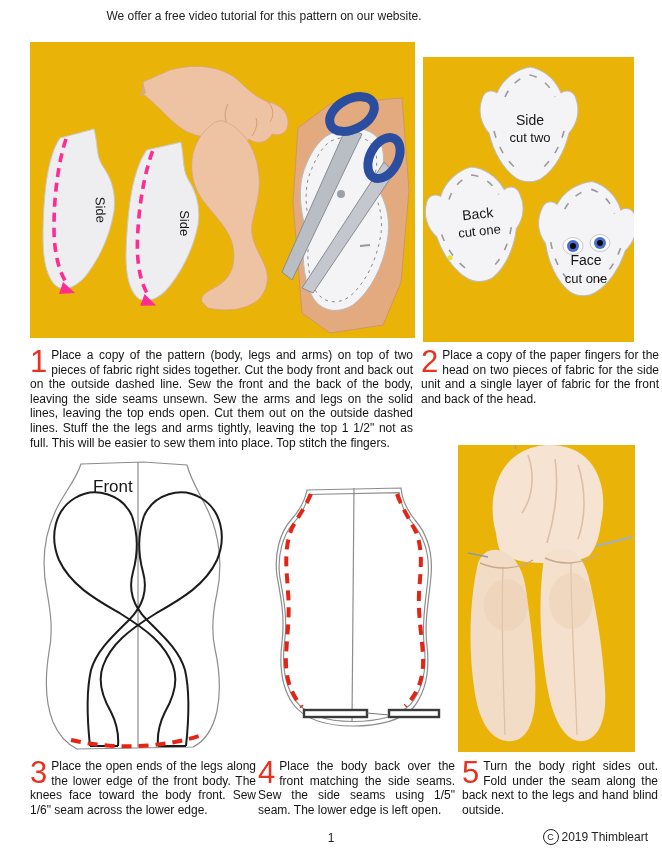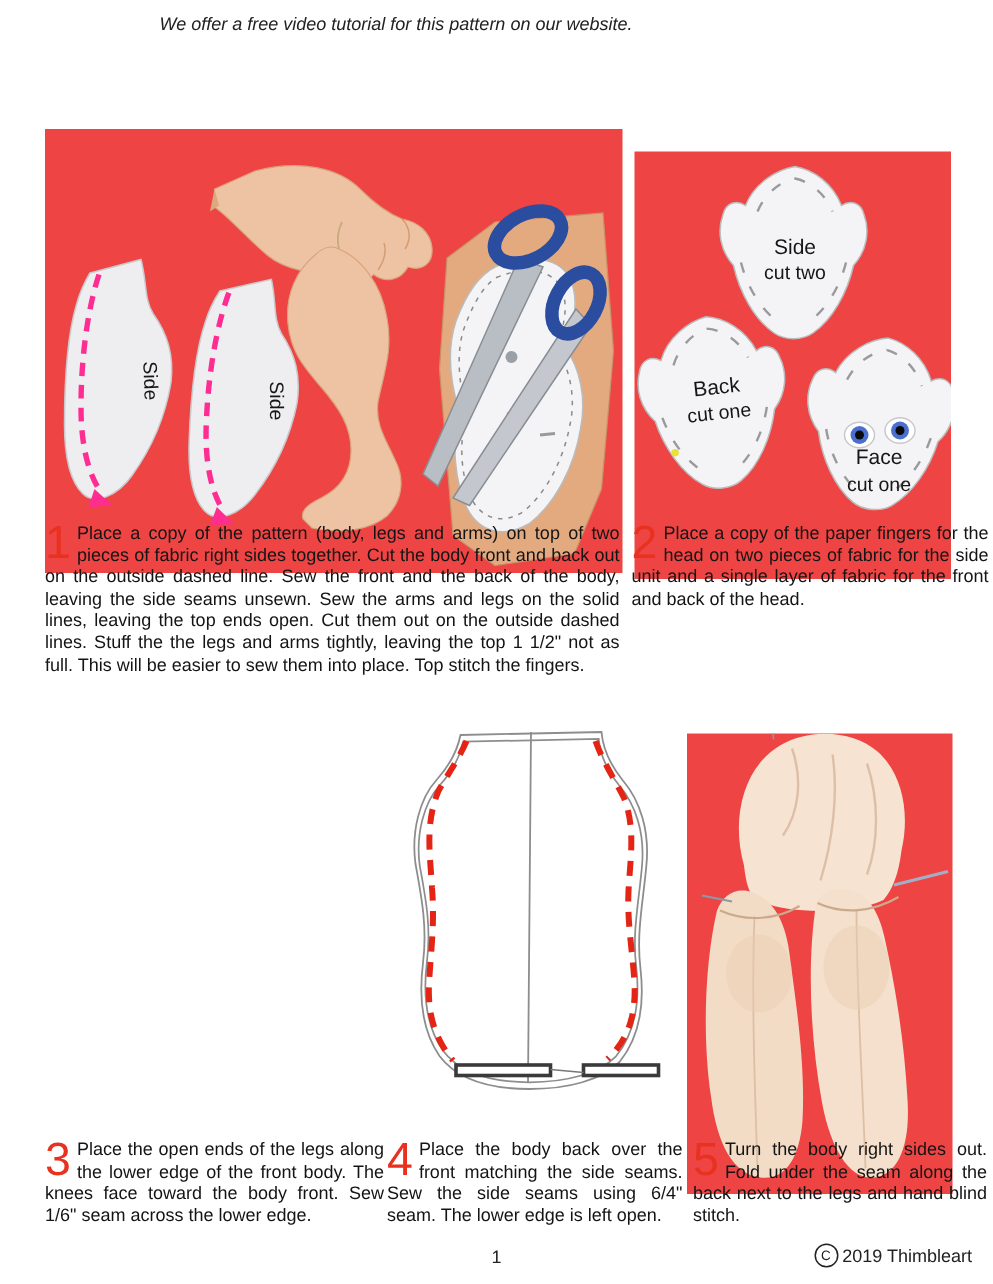--- a/index.html
+++ b/index.html
@@ -13,23 +13,23 @@
     --doll-cream:#f6e3d2;
   }
   html,body{margin:0;padding:0;background:#888;}
   .page{
     position:relative;width:662px;height:856px;background:#ffffff;
     font-family:"Liberation Sans",sans-serif;color:#111;overflow:hidden;
     margin:0 auto;
   }
   .tagline{
     position:absolute;top:9px;left:0;width:528px;text-align:center;
-    font-size:12px;color:#222;font-style:italic;
-  }
-  .photo{position:absolute;background:#ef4444;overflow:hidden;margin-top:44px;}
+    font-size:12px;color:#222;
+  }
+  .photo{position:absolute;background:#eab308;overflow:hidden;}
   #photo-cutting{left:30px;top:42px;width:385px;height:296px;}
   #photo-heads{left:423px;top:57px;width:211px;height:285px;}
   #photo-body{left:458px;top:445px;width:177px;height:307px;}
   .diagram{position:absolute;background:#fff;}
   #diagram-front{left:15px;top:452px;width:235px;height:305px;}
   #diagram-back{left:255px;top:470px;width:195px;height:290px;}
   .step{
     position:absolute;font-size:12px;line-height:14.6px;text-align:justify;color:#141414;
   }
   .step .num{
@@ -154,20 +154,40 @@
   </div>
 
   <div class="step" id="step1">
     <span class="num">1</span><span>Place a copy of the pattern (body, legs and arms) on top of two pieces of fabric right sides together. Cut the body front and back out on the outside dashed line. Sew the front and the back of the body, leaving the side seams unsewn. Sew the arms and legs on the solid lines, leaving the top ends open. Cut them out on the outside dashed lines. Stuff the the legs and arms tightly, leaving the top 1 1/2" not as full. This will be easier to sew them into place. Top stitch the fingers.</span>
   </div>
 
   <div class="step" id="step2">
     <span class="num">2</span><span>Place a copy of the paper fingers for the head on two pieces of fabric for the side unit and a single layer of fabric for the front and back of the head.</span>
   </div>
 
+  <div class="diagram" id="diagram-front">
+    <svg width="235" height="305" viewBox="0 0 235 305">
+      <g>
+        <path class="outline-light" d="M 66,12 C 60,30 48,42 40,60 C 30,82 26,110 32,140 C 36,162 38,180 34,200 C 30,225 30,250 38,270 C 44,284 52,292 62,297 L 178,295 C 190,289 198,277 202,259 C 206,239 204,215 200,197 C 196,179 198,159 202,141 C 208,113 204,83 194,61 C 186,43 176,29 172,13 L 128,10 L 66,12 Z"></path>
+        <path class="outline-light" d="M 123,10 L 123,295"></path>
+      </g>
+      <text class="svg-label" x="78" y="40" font-size="17">Front</text>
+      <g>
+        <path class="outline-dark" d="M 117,64 C 107,42 80,34 60,46 C 40,58 34,84 44,108 C 56,134 82,148 106,162 C 132,178 150,192 158,214 C 164,230 158,246 150,260 C 144,272 142,282 143,294"></path>
+        <path class="outline-dark" d="M 117,64 C 123,82 123,102 118,120 C 113,138 118,154 132,168 C 148,184 164,198 170,218 C 175,240 174,266 171,294"></path>
+        <path class="outline-dark" d="M 143,294 L 171,294"></path>
+      </g>
+      <g transform="translate(246 0) scale(-1 1)">
+        <path class="outline-dark" d="M 117,64 C 107,42 80,34 60,46 C 40,58 34,84 44,108 C 56,134 82,148 106,162 C 132,178 150,192 158,214 C 164,230 158,246 150,260 C 144,272 142,282 143,294"></path>
+        <path class="outline-dark" d="M 117,64 C 123,82 123,102 118,120 C 113,138 118,154 132,168 C 148,184 164,198 170,218 C 175,240 174,266 171,294"></path>
+        <path class="outline-dark" d="M 143,294 L 171,294"></path>
+      </g>
+      <path class="dash-red" d="M 56,288 C 100,298 150,296 190,282"></path>
+    </svg>
+  </div>
 
   <div class="diagram" id="diagram-back">
     <svg width="195" height="290" viewBox="0 0 195 290">
       <g>
         <path class="outline-light" d="M 52,20 L 146,18 C 147,30 152,40 160,50 C 172,64 178,84 176,106 C 174,130 169,152 172,176 C 175,202 171,222 158,238 C 146,250 124,256 98,256 C 72,256 50,250 38,234 C 27,218 24,196 27,172 C 30,148 26,128 22,106 C 19,84 25,62 36,50 C 45,40 50,30 52,20 Z"></path>
         <path class="outline-light" transform="translate(97,138) scale(0.962) translate(-97,-138)" d="M 52,20 L 146,18 C 147,30 152,40 160,50 C 172,64 178,84 176,106 C 174,130 169,152 172,176 C 175,202 171,222 158,238 C 146,250 124,256 98,256 C 72,256 50,250 38,234 C 27,218 24,196 27,172 C 30,148 26,128 22,106 C 19,84 25,62 36,50 C 45,40 50,30 52,20 Z"></path>
         <path class="outline-light" d="M 99,18 L 97,252"></path>
       </g>
       <path class="dash-red" d="M 56,24 C 50,38 42,48 37,58 C 28,80 32,102 33,122 C 35,146 32,166 31,186 C 30,208 36,224 47,237"></path>
       <path class="dash-red" d="M 142,24 C 147,38 155,50 161,62 C 169,82 165,104 164,124 C 163,146 167,166 168,186 C 169,208 163,224 150,236"></path>
@@ -204,25 +224,25 @@
         <line x1="10" y1="108" x2="30" y2="112" stroke="#8b9aa8" stroke-width="1.4"></line>
       </g>
     </svg>
   </div>
 
   <div class="step" id="step3">
     <span class="num">3</span><span>Place the open ends of the legs along the lower edge of the front body. The knees face toward the body front. Sew 1/6" seam across the lower edge.</span>
   </div>
 
   <div class="step" id="step4">
-    <span class="num">4</span><span>Place the body back over the front matching the side seams. Sew the side seams using 6/4" seam. The lower edge is left open.</span>
+    <span class="num">4</span><span>Place the body back over the front matching the side seams. Sew the side seams using 1/5" seam. The lower edge is left open.</span>
   </div>
 
   <div class="step" id="step5">
-    <span class="num">5</span><span>Turn the body right sides out. Fold under the seam along the back next to the legs and hand blind stitch.</span>
+    <span class="num">5</span><span>Turn the body right sides out. Fold under the seam along the back next to the legs and hand blind outside.</span>
   </div>
 
   <div class="footer-site">www.thimble-art.com</div>
   <div class="footer-page">1</div>
   <div class="footer-copy">
     <span class="copy-circle">C</span>
     <span>2019 Thimbleart</span>
   </div>
 
 </div>

